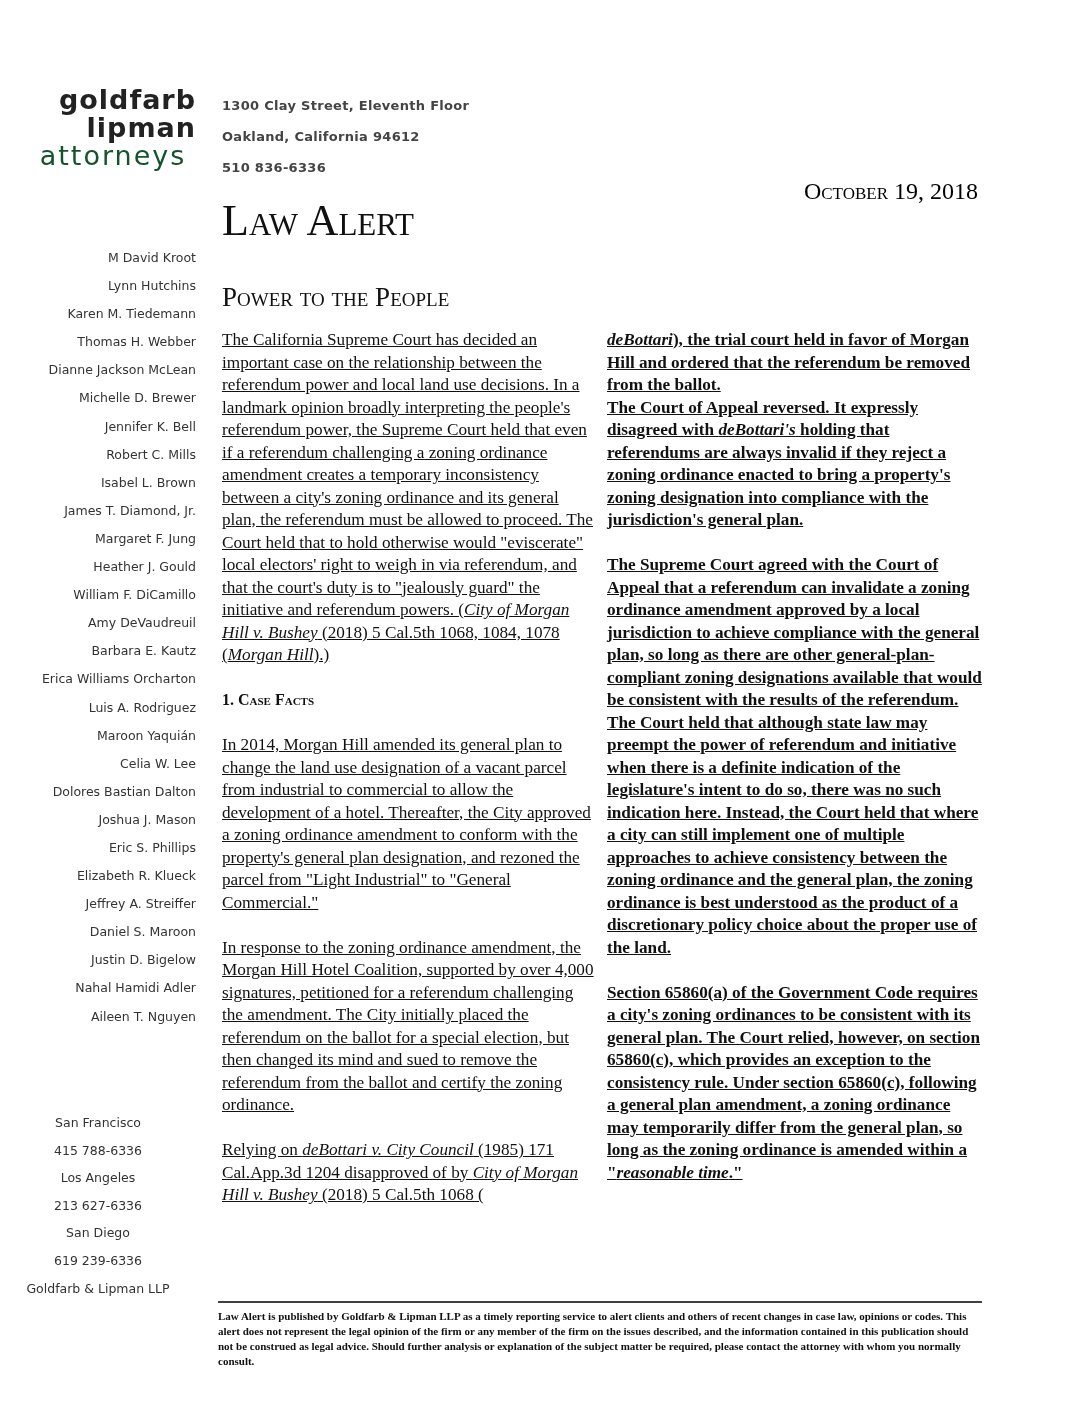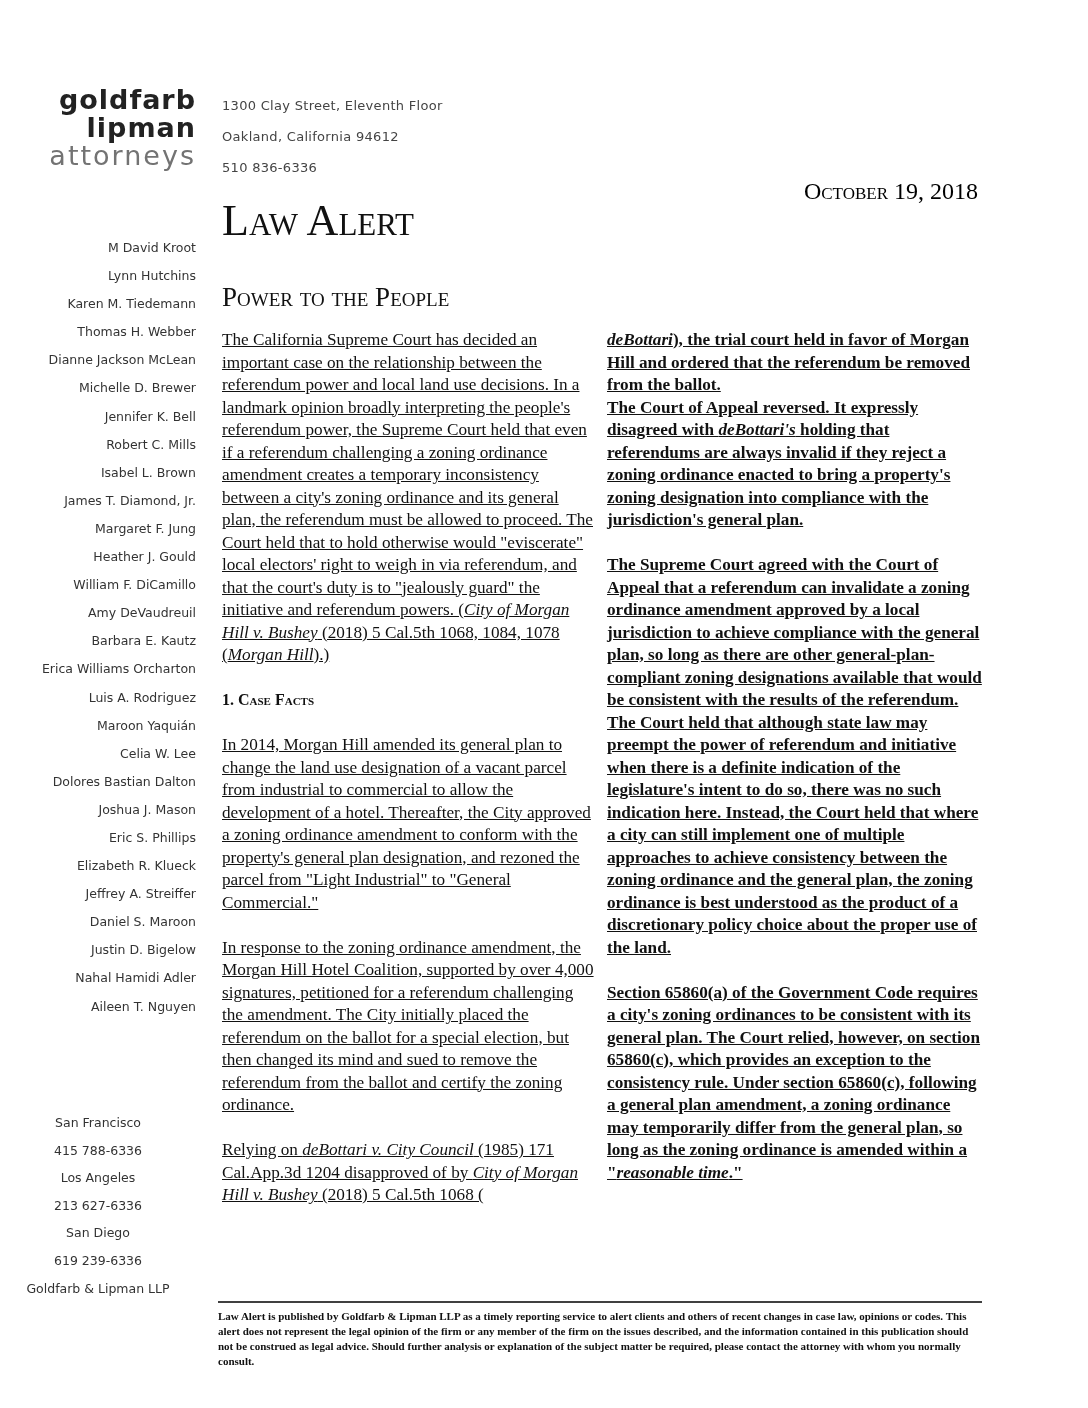--- a/index.html
+++ b/index.html
@@ -1,30 +1,30 @@
 <!DOCTYPE html>
 <html><head>
   <meta charset="utf-8">
   <style>
     html, body { margin: 0; padding: 0; background: #ffffff; }
     body { width: 1088px; height: 1408px; position: relative; overflow: hidden; color: #111; }
 
     .logo { position: absolute; left: 30px; top: 86px; width: 166px; text-align: right; font-family: "DejaVu Sans", sans-serif; line-height: 28px; }
     .logo .l1, .logo .l2 { font-size: 27px; font-weight: bold; letter-spacing: 1px; color: #222; }
-    .logo .l3 { font-size: 27px; font-weight: normal; letter-spacing: 2px; color: #737373; }
+    .logo .l3 { font-size: 27px; font-weight: normal; letter-spacing: 2px; color: #14532d; text-align: center; }
 
-    .address { position: absolute; left: 222px; top: 96px; font-family: "DejaVu Sans", sans-serif; font-size: 13px; color: #444; }
+    .address { position: absolute; left: 222px; top: 96px; font-family: "DejaVu Sans", sans-serif; font-size: 13px; color: #444; font-weight: bold; }
     .address div { height: 31px; line-height: 20px; letter-spacing: 0.3px; }
 
     .date { position: absolute; right: 110px; top: 178px; font-family: "Liberation Serif", serif; font-size: 24px; font-variant: small-caps; letter-spacing: 0px; color: #000000; }
 
     .title { position: absolute; left: 222px; top: 195px; font-family: "Liberation Serif", serif; font-size: 44px; font-variant: small-caps; color: #111; margin: 0; font-weight: normal; }
     .subtitle { position: absolute; left: 222px; top: 282px; font-family: "Liberation Serif", serif; font-size: 27px; font-variant: small-caps; color: #111; margin: 0; font-weight: normal; }
 
-    .attorneys { position: absolute; left: 0; top: 238px; width: 196px; text-align: right; font-family: "DejaVu Sans", sans-serif; font-size: 12.5px; color: #333; }
+    .attorneys { position: absolute; left: 0; top: 248px; width: 196px; text-align: right; font-family: "DejaVu Sans", sans-serif; font-size: 12.5px; color: #333; }
     .attorneys div { height: 28.1px; line-height: 20px; white-space: nowrap; }
 
     .offices { position: absolute; left: 0; top: 1113px; width: 196px; text-align: center; font-family: "DejaVu Sans", sans-serif; font-size: 12.5px; color: #333; }
     .offices div { height: 27.6px; line-height: 20px; white-space: nowrap; }
 
     .col { position: absolute; font-family: "Liberation Serif", serif; font-size: 17.2px; line-height: 22.5px; color: #111; }
     .col p { margin: 0 0 22.5px 0; text-decoration: underline; }
     .col h3 { margin: 0 0 22.5px 0; font-size: 15px; font-weight: bold; font-variant: small-caps; font-size: 16px; }
     .col1 { left: 222px; top: 329px; width: 372px; }
     .col2 { left: 607px; top: 329px; width: 375px; font-weight: bold; }

